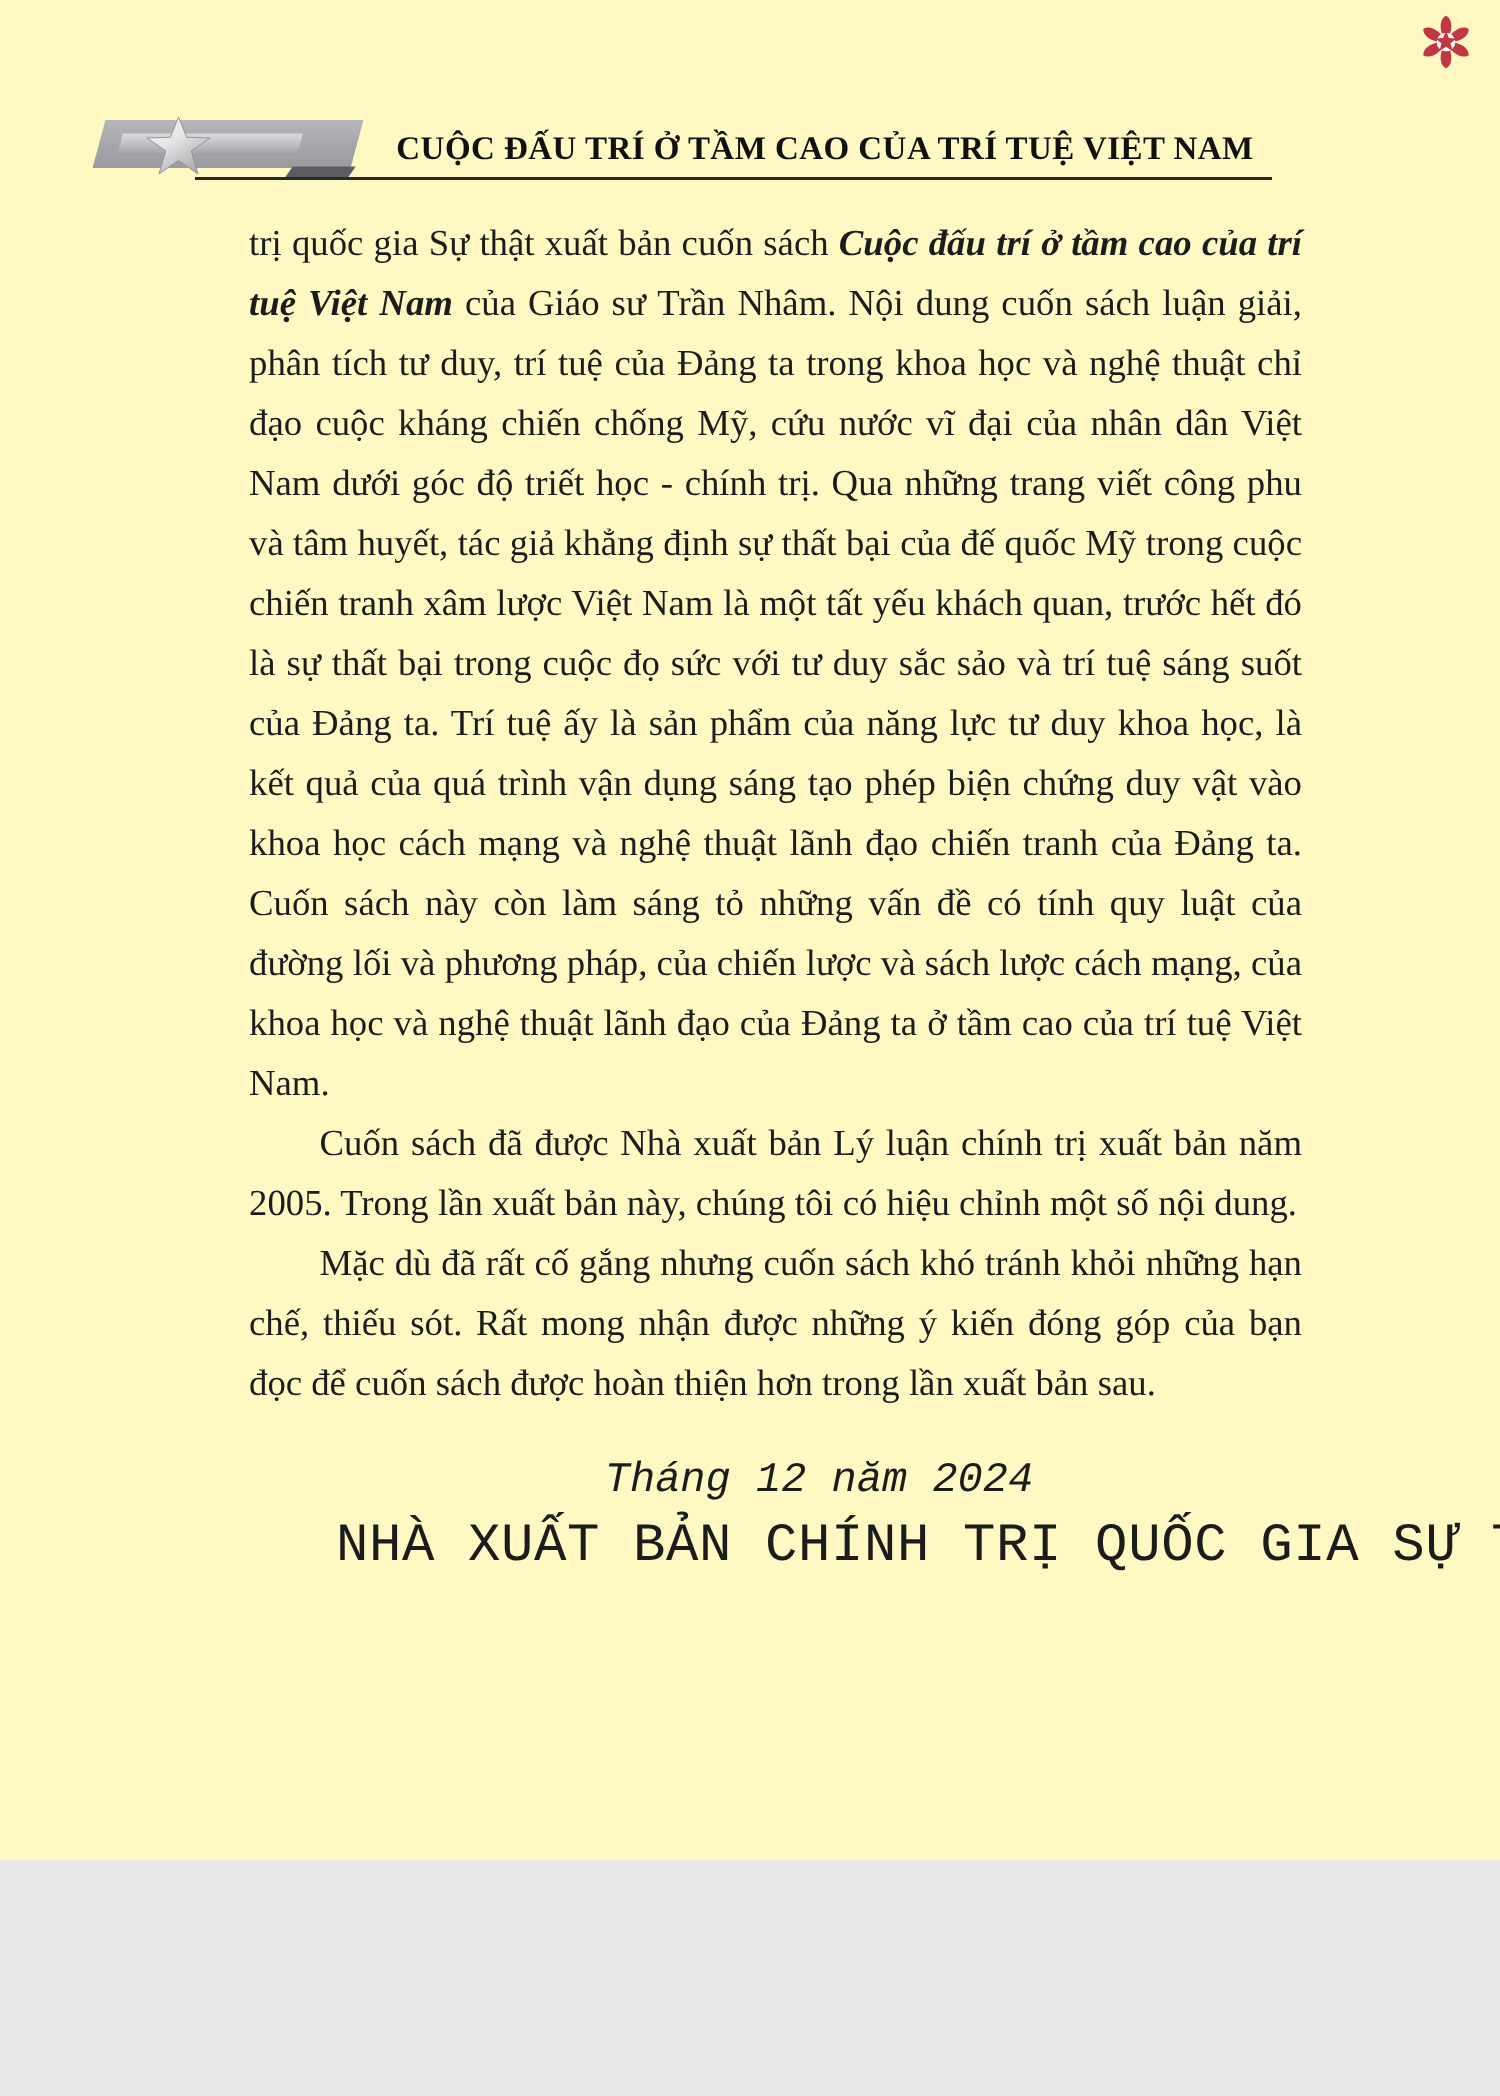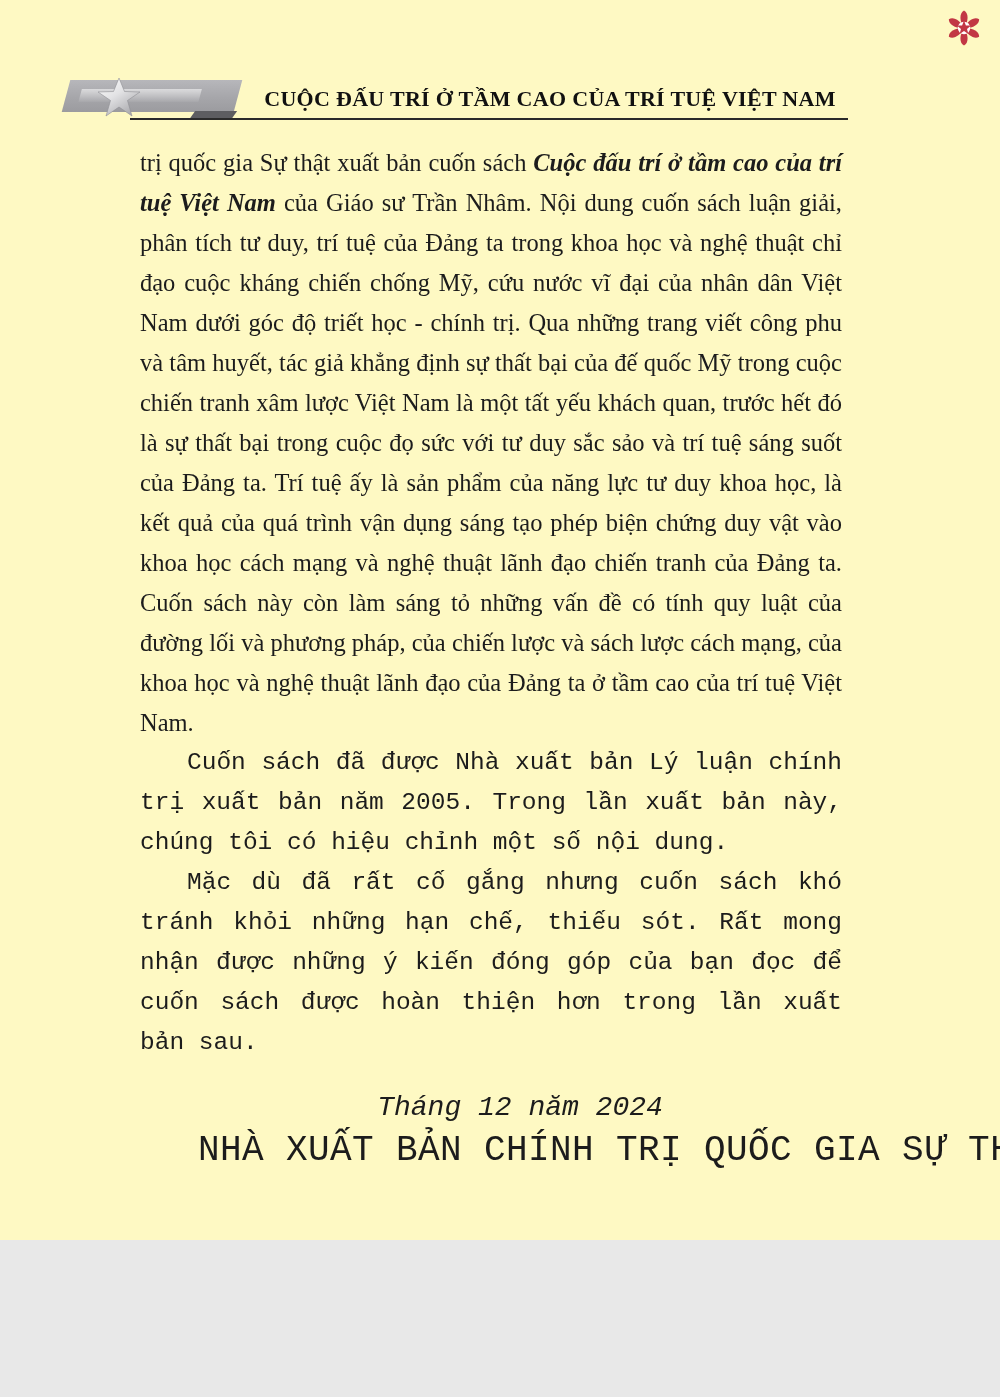--- a/index.html
+++ b/index.html
@@ -37,26 +37,26 @@
     font-weight:bold;font-size:22px;letter-spacing:.3px;
     color:#111;
   }
   .hdr-rule{
     position:absolute;top:118px;left:130px;width:718px;height:2px;
     background:#2a2a2a;
   }
 
   
   .body-text{
-    position:absolute;top:143px;left:140px;width:702px;
+    position:absolute;top:143px;left:166px;width:702px;
     font-size:24.5px;line-height:40px;
     text-align:justify;
   }
   .body-text p{margin:0;}
-  .body-text p.indent{text-indent:47px;font-family:Liberation Mono, monospace;}
+  .body-text p.indent{text-indent:47px;}
   .booktitle{font-weight:bold;font-style:italic;}
 
   
   .closing{margin-top:24px;text-align:center;padding-left:58px;font-family:Liberation Mono, monospace;}
   .closing .date{font-style:italic;font-size:28px;line-height:42px;}
   .closing .publisher{font-size:36px;line-height:44px;letter-spacing:.4px;white-space:nowrap;}
 
   
   .folio{
     position:absolute;top:1281px;left:0;width:106px;height:30px;

